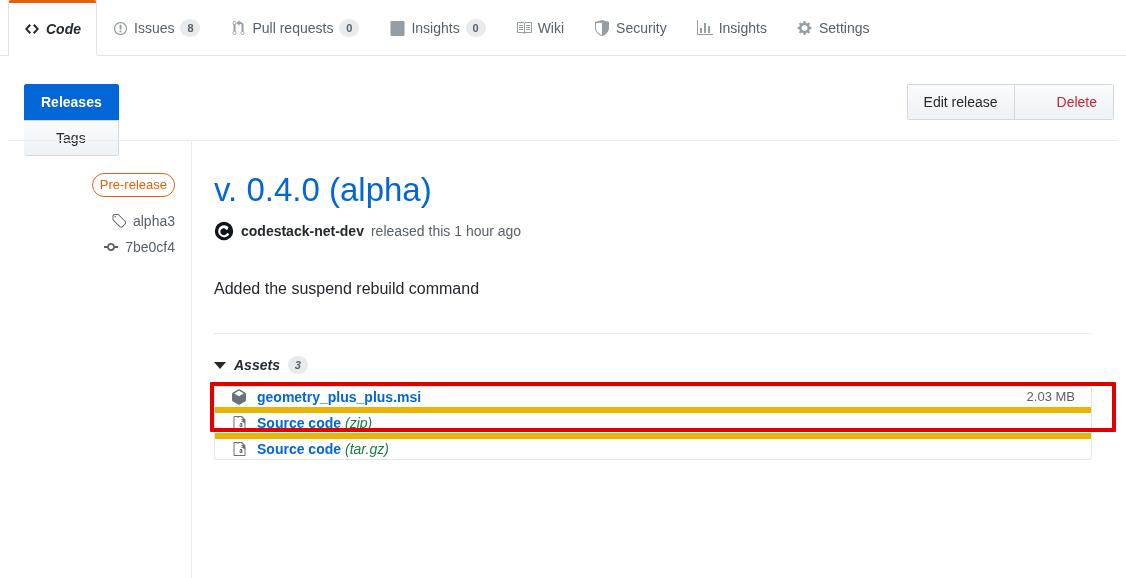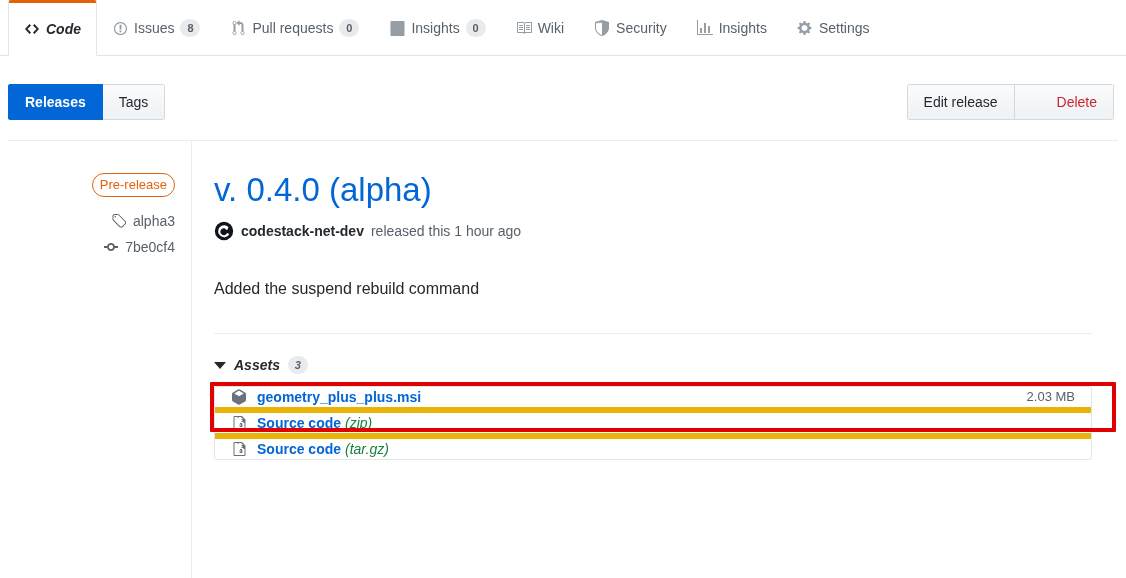--- a/index.html
+++ b/index.html
@@ -111,21 +111,21 @@
   .btn + .btn { border-left: none; }
   .btn.selected {
     background-image: none;
     background-color: #0366d6;
     border-color: #0366d6;
     color: #ffffff;
     font-weight: bold;
   }
   .btn.danger { color: #cb2431; padding-left: 42px; }
 
-  #releases-tags-group { left: 8px; top: 28px; }
+  #releases-tags-group { left: 24px; top: 28px; flex-direction: column; }
   #release-actions-group { right: 12px; top: 28px; }
 
   
   .content {
     position: absolute;
     left: 8px; top: 140px;
     width: 1110px;
     border-top: 1px solid #eaecef;
   }
   .release-row { display: flex; }

